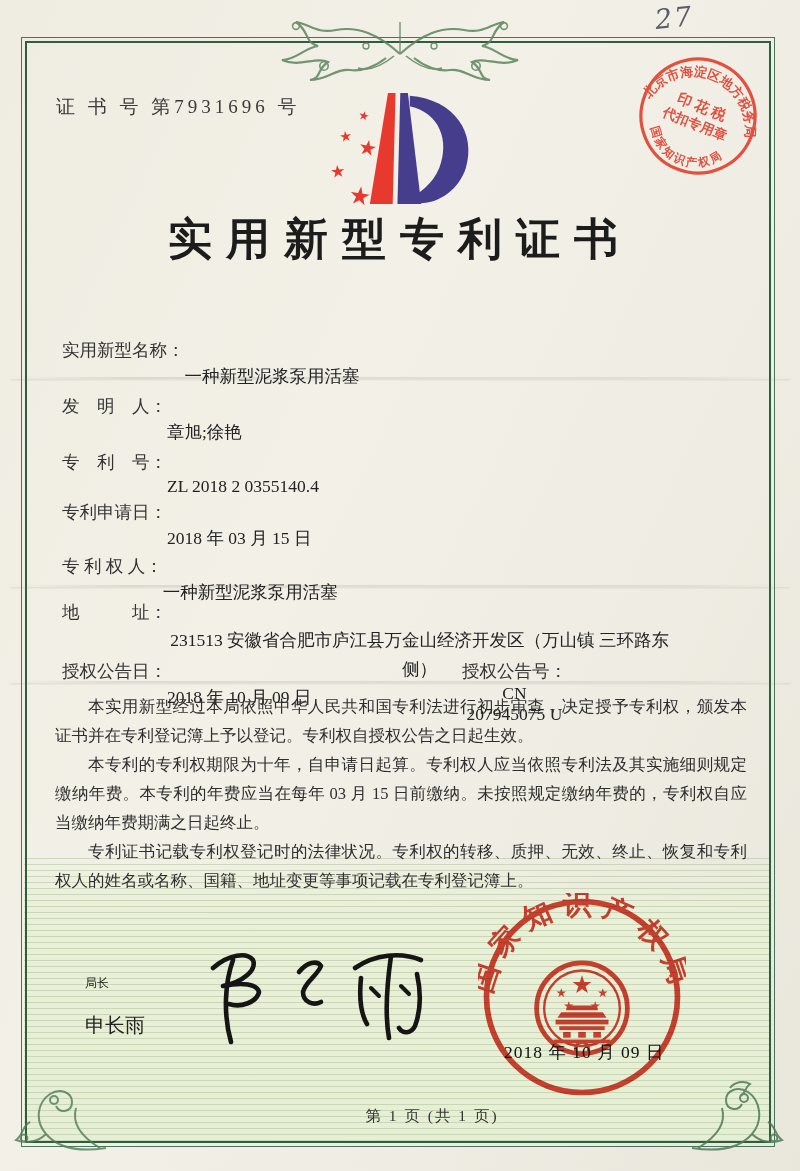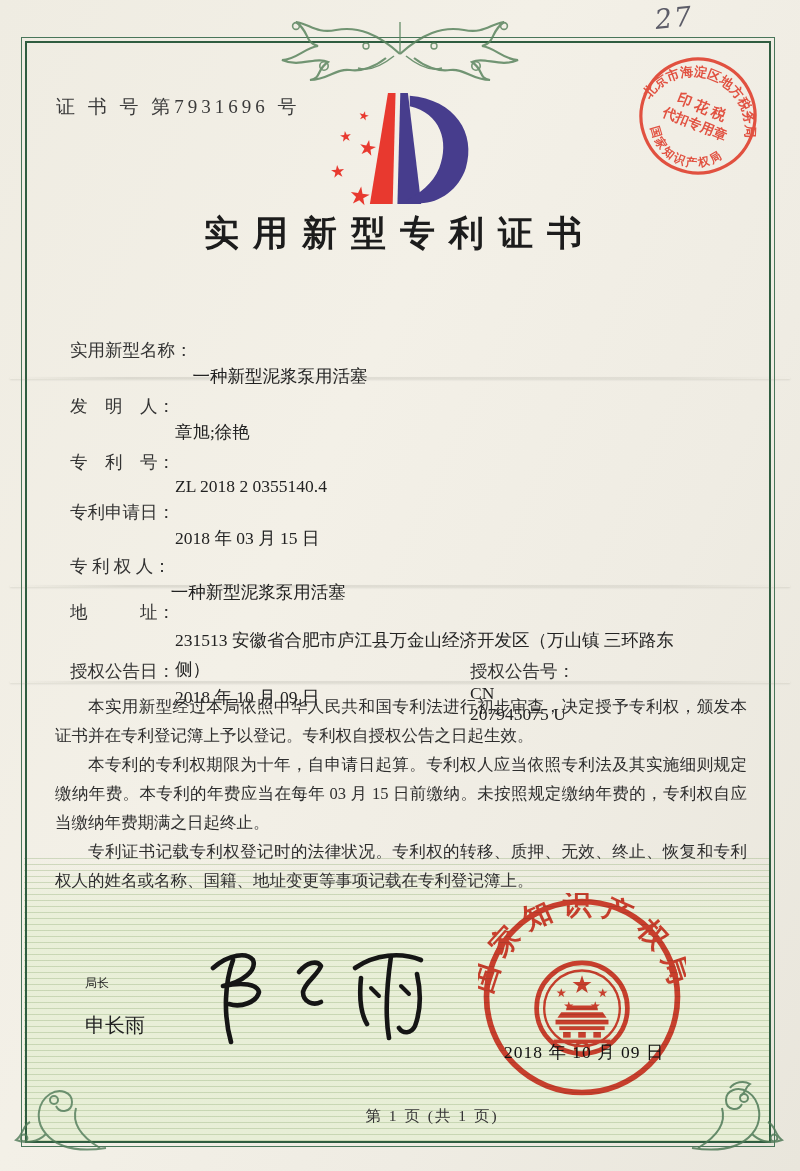--- a/index.html
+++ b/index.html
@@ -20,26 +20,26 @@
       repeating-linear-gradient(180deg,rgba(148,176,122,.38) 0 1px,rgba(255,255,255,0) 1px 6px),
       linear-gradient(180deg,rgba(233,239,217,0) 0,#e9efd8 60px,#e7eed6 100%);
     pointer-events:none;}
   .crease{position:absolute;left:10px;width:780px;height:2px;
     background:linear-gradient(90deg,rgba(90,90,80,.0),rgba(90,90,80,.14) 15%,rgba(90,90,80,.10) 85%,rgba(90,90,80,0));
     box-shadow:0 1px 2px rgba(120,120,110,.18);pointer-events:none;}
   .cert-no{position:absolute;left:56px;top:94px;font-size:19px;letter-spacing:4px;color:#3a3a3a;}
   .hand-note{position:absolute;left:655px;top:2px;font-size:27px;color:#5c5c68;
     font-style:italic;transform:rotate(-6deg);font-family:"DejaVu Serif",serif;letter-spacing:2px;}
   .title{position:absolute;left:0;top:210px;width:100%;text-align:center;
-    font-size:35px;font-weight:bold;letter-spacing:14px;color:#1c1c1c;
+    font-size:44px;font-weight:bold;letter-spacing:14px;color:#1c1c1c;
     font-family:"DejaVu Serif","Liberation Serif",serif;}
   .logo{position:absolute;left:330px;top:86px;}
   .tax-stamp{position:absolute;left:630px;top:48px;transform:rotate(22deg);opacity:.92;}
   .fields{position:absolute;left:58px;top:334px;width:690px;font-size:17.5px;}
-  .frow{position:absolute;left:12px;display:flex;}
+  .frow{position:absolute;left:4px;display:flex;text-align:center;}
   .flabel{flex:0 0 auto;white-space:pre;color:#333;}
   .fvalue{color:#222;margin-top:26px;}
   .addr-val{width:505px;line-height:29px;}
   .grant-right{position:absolute;left:400px;top:0;}
   .paras{position:absolute;left:55px;top:692px;width:692px;font-size:16.5px;
     line-height:29px;color:#2e2e2e;text-align:justify;
     font-family:"Liberation Serif","DejaVu Serif",serif;}
   .paras p{margin:0;text-indent:2em;}
   .officer{position:absolute;left:85px;top:975px;font-size:12px;color:#222;}
   .officer-name{position:absolute;left:85px;top:1012px;font-size:20px;color:#222;}

